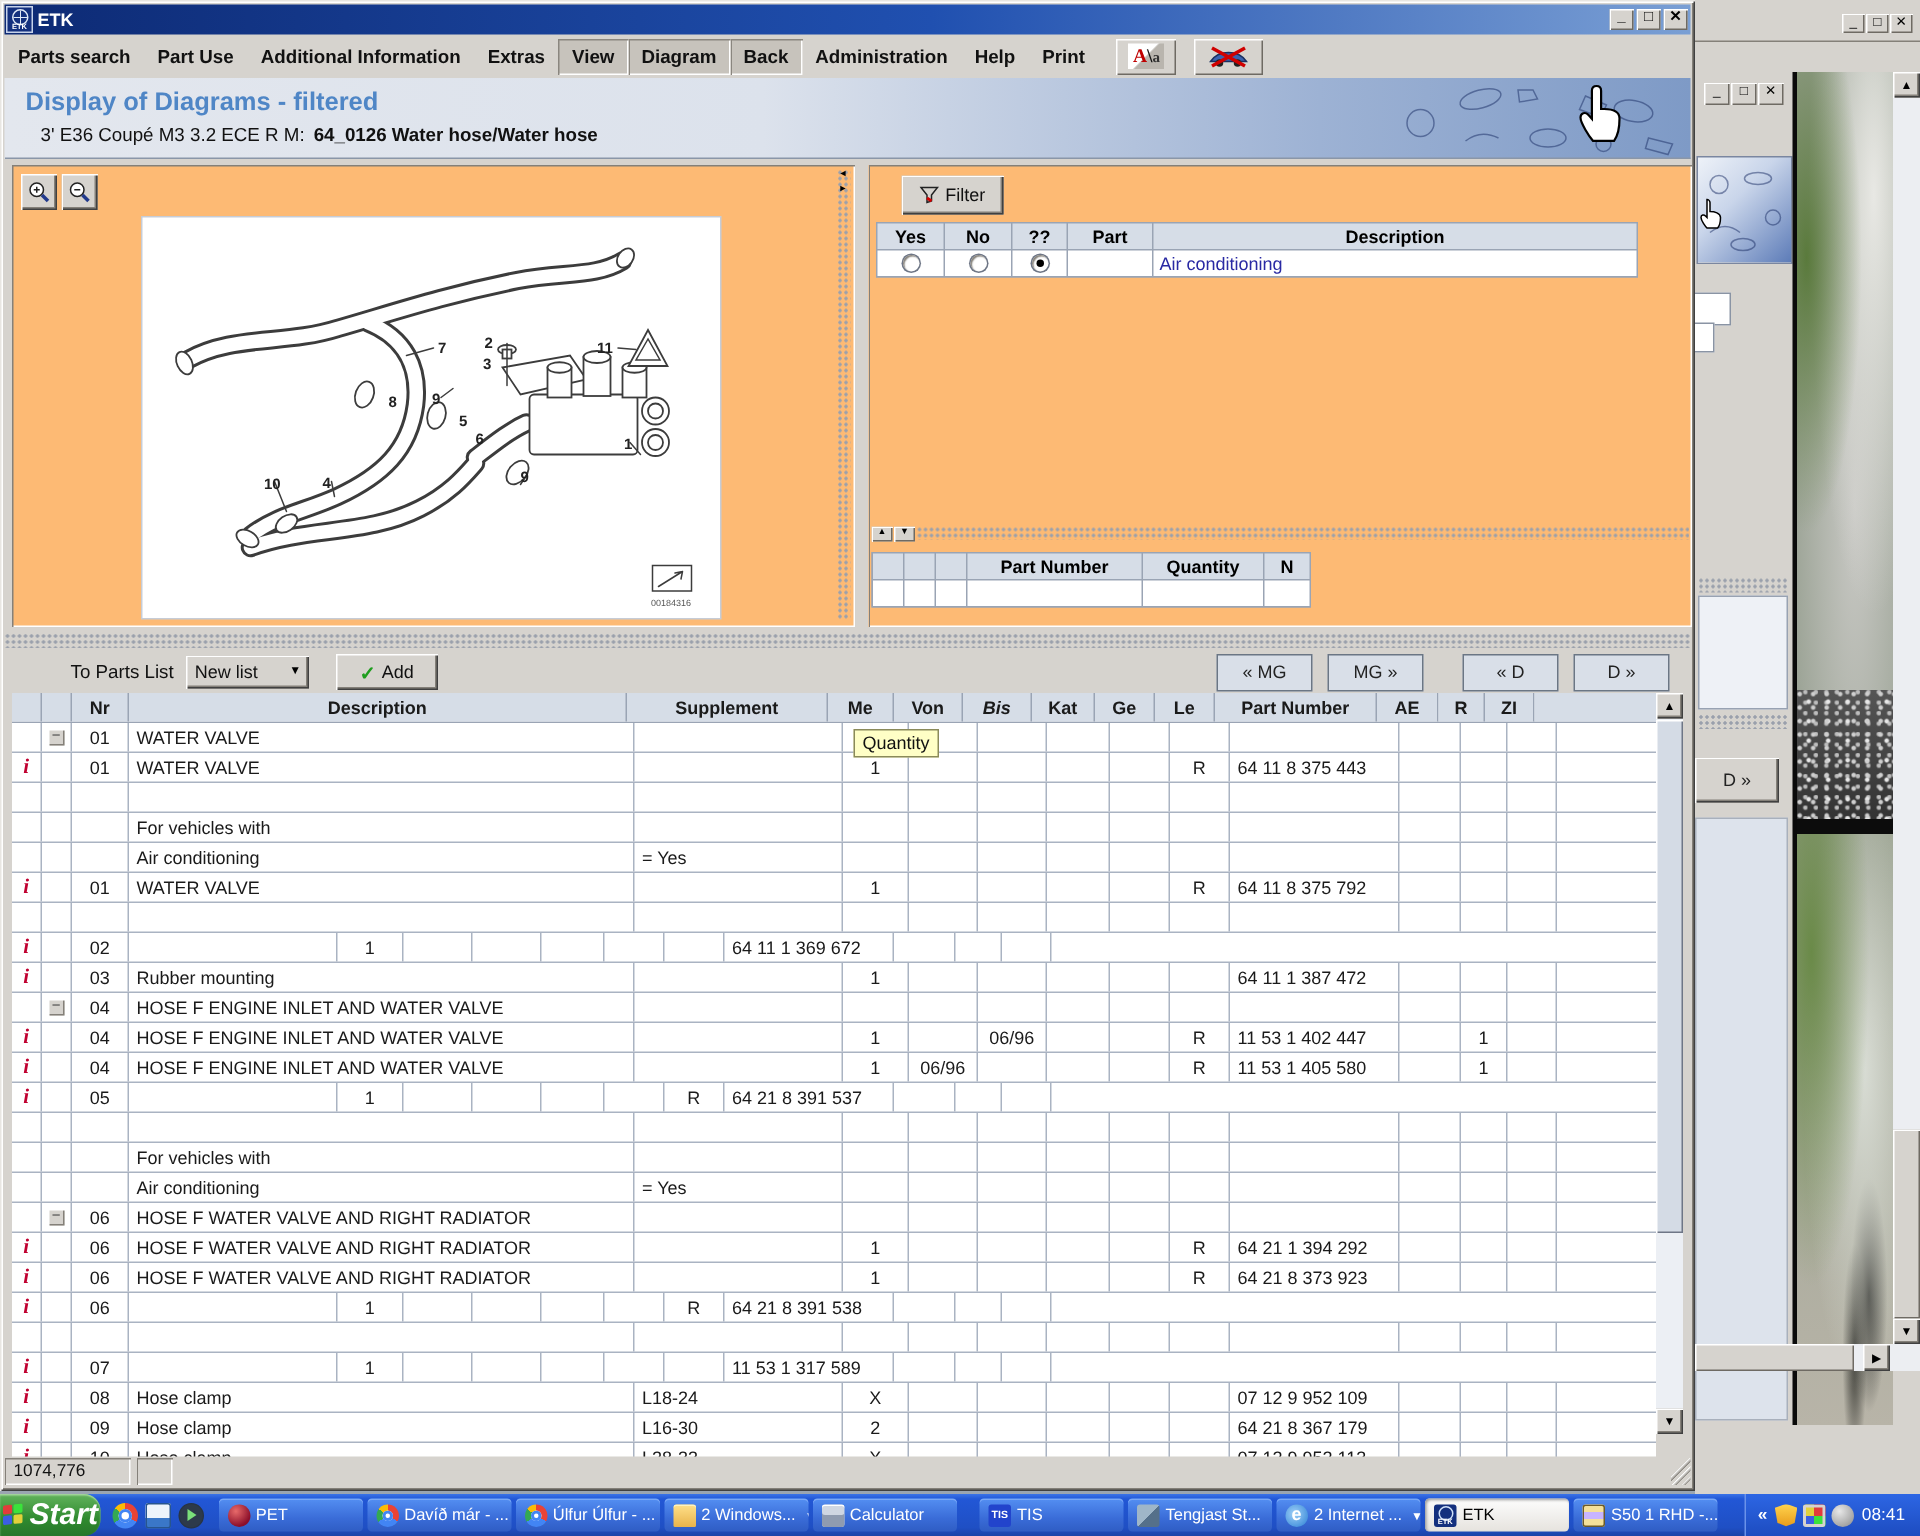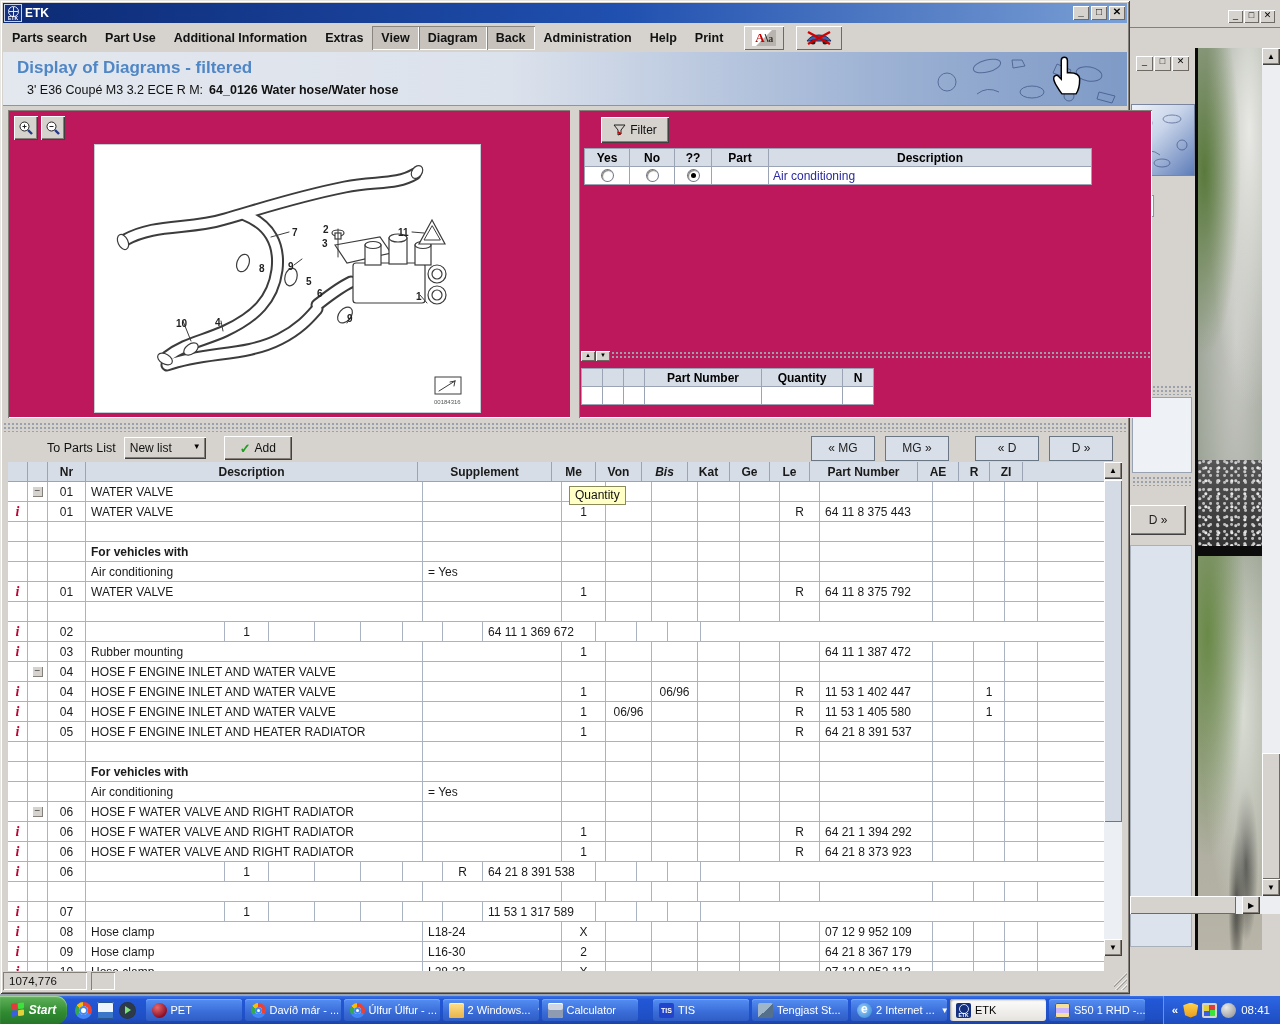--- a/index.html
+++ b/index.html
@@ -43,21 +43,21 @@
   #header{position:absolute;left:3px;top:52px;right:3px;height:54px;
     background:linear-gradient(90deg,#e3e7ee 0%,#dce2ec 45%,#9db2d4 78%,#7e9ac6 100%);
     box-shadow:inset 0 -1px 0 #8a96a8;}
   #hdr-title{position:absolute;left:14px;top:6px;font-size:17px;font-weight:bold;color:#4f86c6;}
   #hdr-sub{position:absolute;left:24px;top:31px;font-size:12.5px;color:#111;}
   #hdr-sub b{margin-left:6px;}
   #hdr-art{position:absolute;right:0;top:0;width:300px;height:54px;opacity:.55;}
   #hand-cursor{position:absolute;left:1048px;top:56px;width:38px;height:40px;z-index:30;}
   
   #content{position:absolute;left:3px;top:106px;right:3px;bottom:22px;background:#d6d3ce;}
-  .panel{background:#be185d;padding-left:24px;}
+  .panel{background:#fdba74;}
   #diag-panel{position:absolute;left:5px;top:4px;width:562px;height:308px;}
   .zoombtn{width:24px;height:24px;display:flex;align-items:center;justify-content:center;}
   #diag-canvas{position:absolute;left:87px;top:35px;width:385px;height:267px;background:#fff;box-shadow:0 0 0 1px #c6ccd6;}
   .callout{position:absolute;font-size:10px;font-weight:bold;color:#222;}
   #vsplit{position:absolute;left:567px;top:4px;width:9px;height:308px;background:#d6d3ce;}
   #filter-panel{position:absolute;left:576px;top:4px;width:549px;height:308px;}
   #filter-btn{position:absolute;left:22px;top:7px;width:68px;height:26px;display:flex;align-items:center;justify-content:center;gap:4px;font-size:12px;color:#111;}
   .grid-table{position:absolute;display:grid;background:#9aa4b4;gap:1px;border:1px solid #9aa4b4;}
   .gcell{background:#d6dde7;font-size:12px;font-weight:bold;color:#000;display:flex;align-items:center;justify-content:center;height:17px;}
   .gcell.body{background:#fff;font-weight:normal;}
@@ -81,33 +81,33 @@
   
   #ptable{position:absolute;left:5px;top:356px;width:1096px;background:#fff;font-size:12px;}
   .prow{display:flex;height:19px;border-bottom:1px solid #aab3c2;}
   .pcell{border-right:1px solid #aab3c2;display:flex;align-items:center;justify-content:center;overflow:hidden;white-space:nowrap;color:#1a1a1a;}
   .pcell.hdr{background:#d6dde7;font-weight:bold;border-right:1px solid #9aa4b4;}
   #ptable .prow.hdrrow{border-bottom:1px solid #9aa4b4;}
   .pcell.left{justify-content:flex-start;padding-left:5px;}
   .pcell.fill{border-right:none;flex:1;}
   .iinfo{color:#c00030;font-family:"Liberation Serif",serif;font-weight:bold;font-style:italic;font-size:14px;}
   .minus{width:11px;height:11px;background:#d6d3ce;box-shadow:inset 1px 1px 0 #fff,inset -1px -1px 0 #848079;font-size:10px;line-height:10px;color:#444;text-align:center;}
-  .boldrow{font-weight:bold;}
+  .boldrow{font-weight:normal;}
   
   #pscroll{position:absolute;left:1101px;top:356px;width:18px;height:494px;background:#eceff4;}
   #pthumb{position:absolute;left:0;top:18px;width:18px;height:342px;background:#d4dbe5;box-shadow:inset 1px 1px 0 #fff,inset -1px -1px 0 #6e7686;}
   
   #qtip{position:absolute;left:566px;top:380px;background:#ffffc6;border:1px solid #8a8a5a;font-size:12px;color:#111;padding:1px 5px 2px;z-index:20;}
   
   #statusbar{position:absolute;left:3px;bottom:3px;right:3px;height:20px;background:#d6d3ce;display:flex;align-items:center;font-size:11.5px;color:#111;}
   .sfield{height:18px;display:flex;align-items:center;padding:0 6px;margin-right:4px;}
   #grip{margin-left:auto;width:13px;height:18px;background:linear-gradient(135deg,transparent 40%,#fff 40%,#848079 50%,transparent 50%,transparent 60%,#fff 60%,#848079 70%,transparent 70%,transparent 80%,#fff 80%,#848079 90%,transparent 90%);}
   
   #taskbar{position:absolute;left:0;bottom:0;width:1280px;height:28px;background:linear-gradient(#3a73e8 0%,#2257d6 12%,#1f4fc4 80%,#1a43a8 100%);display:flex;align-items:center;z-index:40;}
-  #startbtn{height:28px;width:67px;background:linear-gradient(#62b35c,#2f8a2f 60%,#27762a);border-radius:0 11px 11px 0;display:flex;align-items:center;justify-content:center;gap:4px;color:#fff;font-weight:bold;font-style:italic;font-size:12px;box-shadow:inset 0 1px 1px #a8d8a0;}
+  #startbtn{height:28px;width:67px;background:linear-gradient(#62b35c,#2f8a2f 60%,#27762a);border-radius:0 11px 11px 0;display:flex;align-items:center;justify-content:center;gap:4px;color:#fff;font-weight:bold;font-style:italic;font-size:20px;box-shadow:inset 0 1px 1px #a8d8a0;}
   .winflag{width:14px;height:14px;display:grid;grid-template-columns:6px 6px;grid-template-rows:6px 6px;gap:1px;transform:skewY(-6deg);}
   .winflag i{border-radius:1px;}
   #qlaunch{display:flex;gap:5px;align-items:center;padding:0 8px;}
   .qlico{width:17px;height:17px;border-radius:3px;}
   .task{height:22px;margin:0 1.5px;border-radius:3px;background:linear-gradient(#548ff2,#3a6cd8 60%,#2f5dc4);box-shadow:inset 0 1px 0 #7aa8f6;color:#fff;font-size:11px;display:flex;align-items:center;gap:4px;padding:0 6px;white-space:nowrap;overflow:hidden;}
   .task.active{background:linear-gradient(#fdfdfd,#e6e3de);box-shadow:inset 1px 1px 2px #9a9a9a;color:#000;}
   .task .drop{font-size:8px;margin-left:2px;}
   .tbi{width:15px;height:15px;flex:0 0 15px;border-radius:2px;display:inline-block;}
   #tray{margin-left:auto;height:28px;display:flex;align-items:center;gap:5px;padding:0 10px 0 8px;background:linear-gradient(#2d66e4,#1d4cc0);box-shadow:-1px 0 0 #6a92ea;color:#fff;font-size:11.5px;}
   .trayico{width:15px;height:15px;display:inline-block;}
@@ -659,21 +659,20 @@
             <div class="pcell c-r" style="width: 30px; flex: 0 0 30px;">1</div>
             <div class="pcell c-zi" style="width: 32px; flex: 0 0 32px;"></div>
             <div class="pcell fill"></div>
           </div>
           <div class="prow">
             <div class="pcell c-info" style="width: 19px; flex: 0 0 19px;">
               <span class="iinfo">i</span>
             </div>
             <div class="pcell c-exp" style="width: 19px; flex: 0 0 19px;"></div>
             <div class="pcell c-nr" style="width: 37px; flex: 0 0 37px;">05</div>
-            <div class="pcell c-desc left" style="width: 331px; flex: 0 0 331px;">HOSE F ENGINE INLET AND HEATER RADIATOR</div>
             <div class="pcell c-supp left" style="width: 133px; flex: 0 0 133px;"></div>
             <div class="pcell c-me" style="width: 43px; flex: 0 0 43px;">1</div>
             <div class="pcell c-von" style="width: 45px; flex: 0 0 45px;"></div>
             <div class="pcell c-bis" style="width: 45px; flex: 0 0 45px;"></div>
             <div class="pcell c-kat" style="width: 41px; flex: 0 0 41px;"></div>
             <div class="pcell c-ge" style="width: 39px; flex: 0 0 39px;"></div>
             <div class="pcell c-le" style="width: 39px; flex: 0 0 39px;">R</div>
             <div class="pcell c-pn left" style="width: 107px; flex: 0 0 107px;">64 21 8 391 537</div>
             <div class="pcell c-ae" style="width: 40px; flex: 0 0 40px;"></div>
             <div class="pcell c-r" style="width: 30px; flex: 0 0 30px;"></div>

